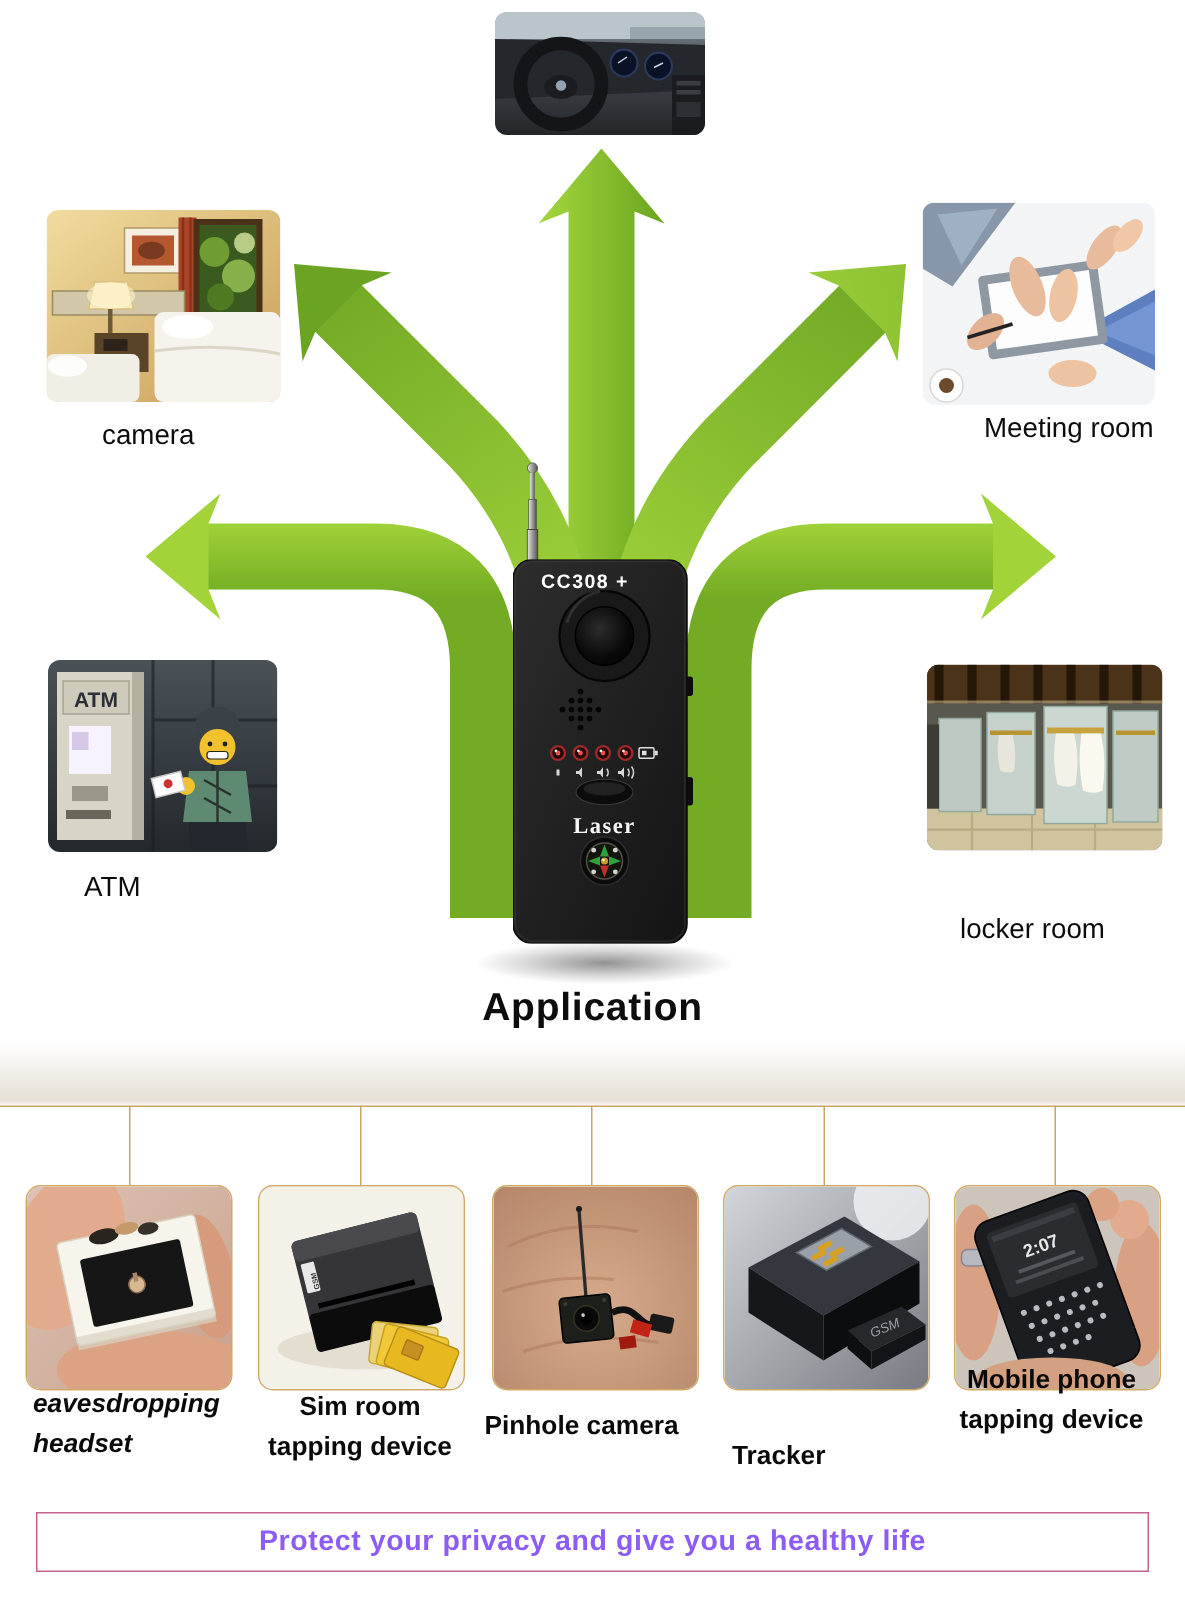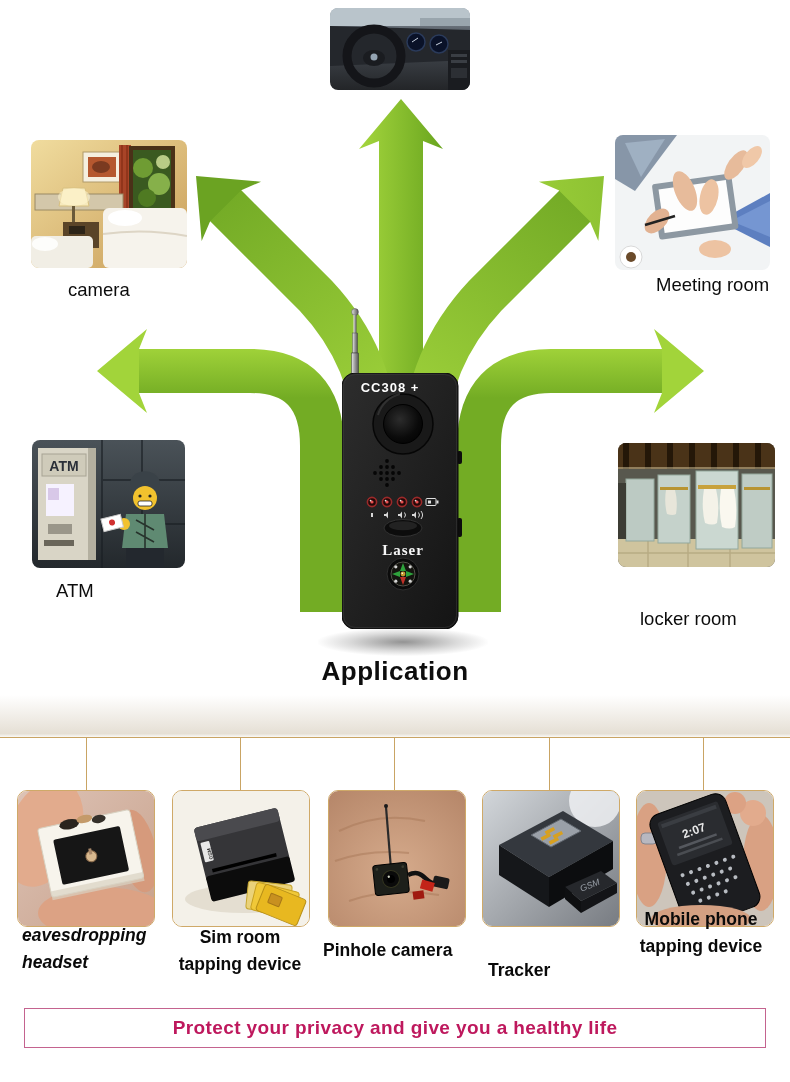--- a/index.html
+++ b/index.html
@@ -16,21 +16,21 @@
   .app-title{position:absolute;left:294px;top:656px;width:202px;text-align:center;
              font-weight:bold;font-size:26px;color:#0d0d0d;letter-spacing:0.5px;}
   .band{position:absolute;left:0;top:695px;width:790px;height:42px;
         background:linear-gradient(to bottom,rgba(170,150,115,0) 0%,rgba(170,150,115,0.30) 92%,rgba(170,150,115,0.05) 100%);}
   .hrule{position:absolute;left:0;top:737px;width:790px;height:1px;background:#c9a464;}
   .vline{position:absolute;top:738px;width:1px;height:52px;background:#c9a464;}
   .dev-shadow{position:absolute;left:318px;top:628px;width:170px;height:28px;
               background:radial-gradient(ellipse at center,rgba(15,15,15,0.45) 0%,rgba(15,15,15,0.15) 45%,rgba(0,0,0,0) 72%);}
   .banner{position:absolute;left:24px;top:1008px;width:740px;height:38px;border:1px solid #c4638f;
           background:#fff;text-align:center;line-height:38px;font-weight:bold;font-size:19px;
-          color:#be185d;letter-spacing:0.4px;}
+          color:#8b5cf6;letter-spacing:0.4px;}
 </style>
 </head>
 <body>
 
 <div class="page">
 
   <div class="band"></div>
 
   <svg class="abs" style="left:0;top:0;" width="790" height="670" viewBox="0 0 790 670">
     <defs>

